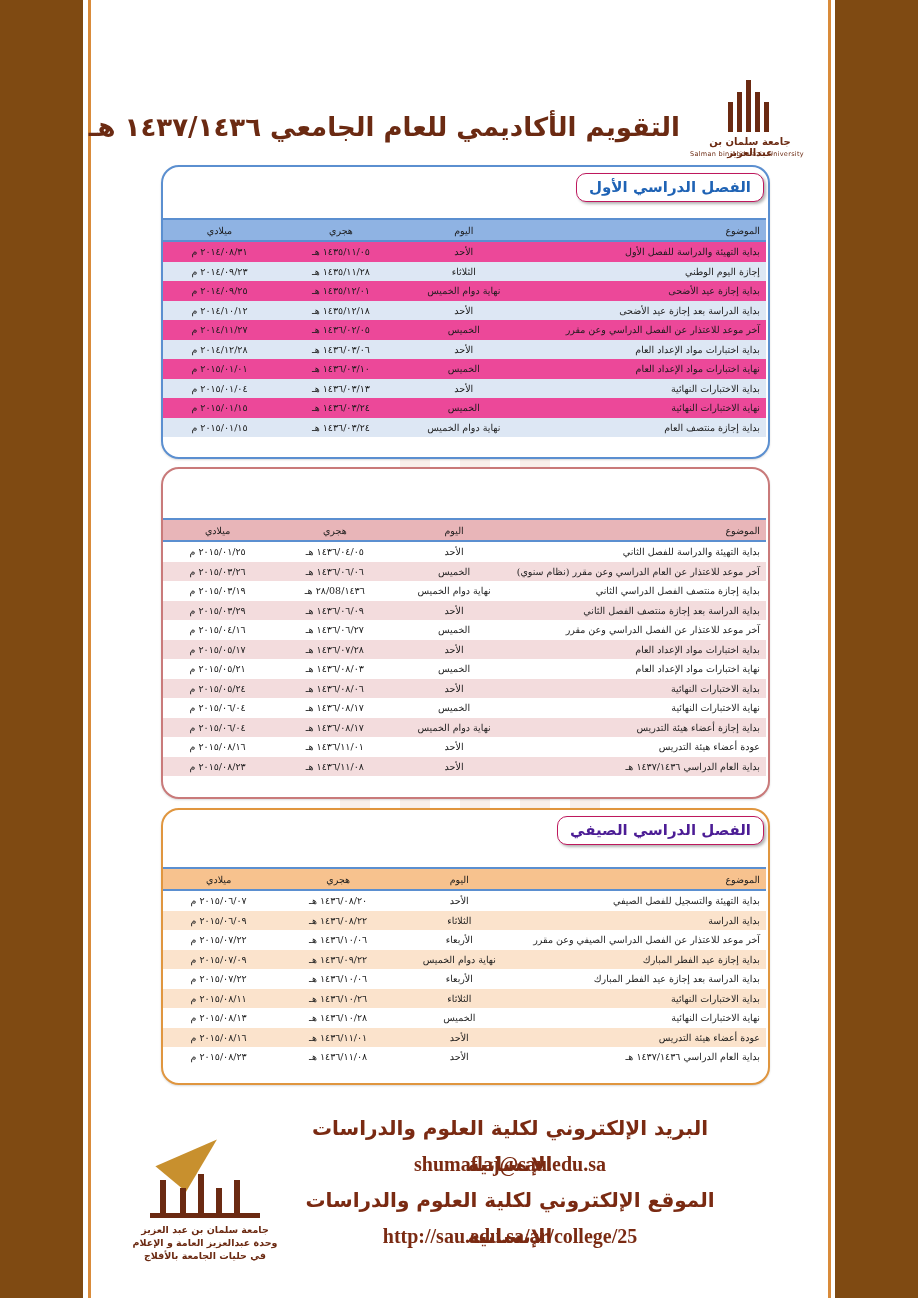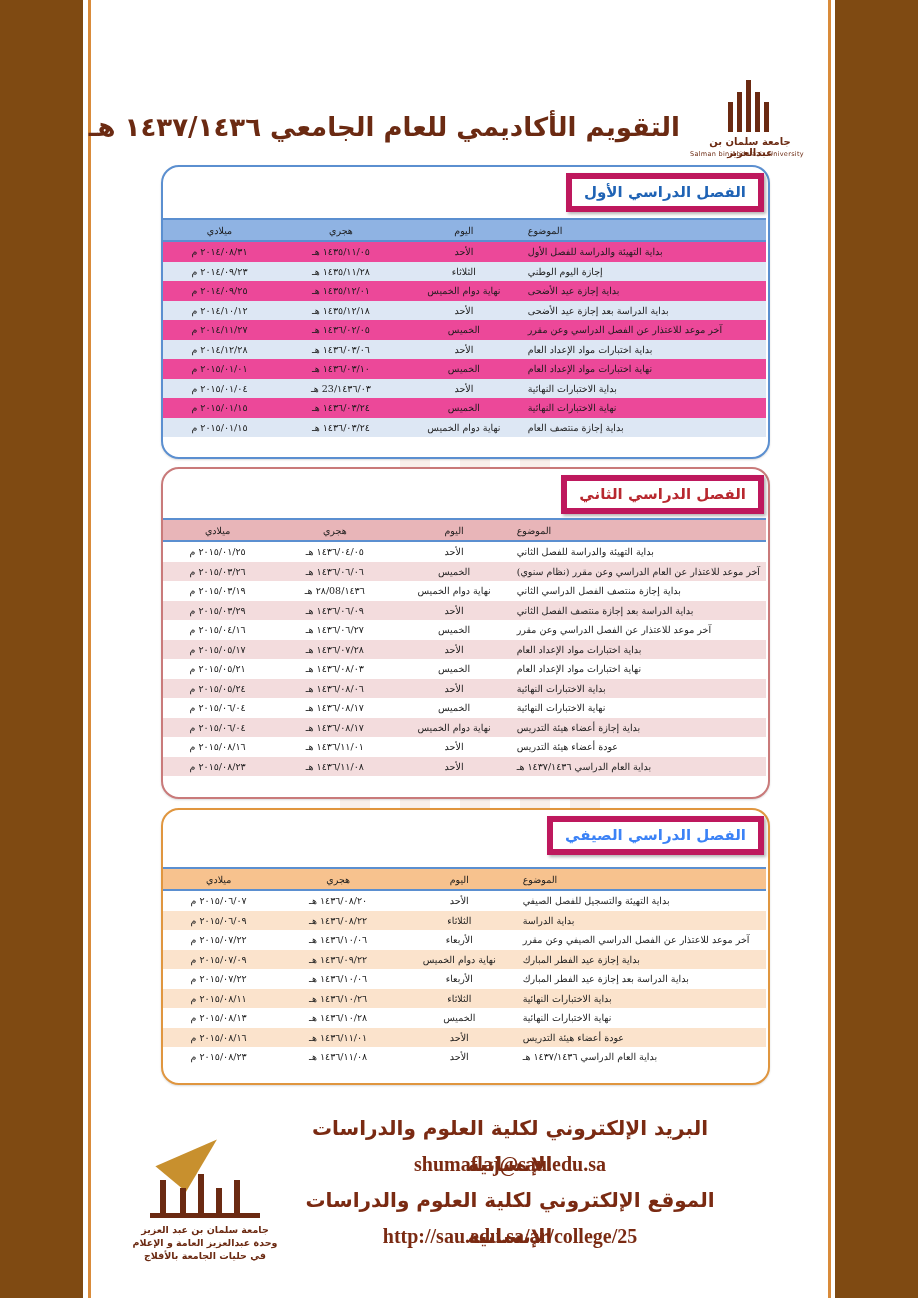--- a/index.html
+++ b/index.html
@@ -37,42 +37,42 @@
     background:#ffffff;
     box-shadow:0 1px 2px rgba(0,0,0,0.15);
   }
   .panel.p1 { top:165px; height:290px; border-color:#5b8fd0; }
   .panel.p2 { top:467px; height:328px; border-color:#c97a7a; }
   .panel.p3 { top:808px; height:273px; border-color:#e0963f; }
 
   .sec-title {
     position:absolute; right:4px; top:6px;
     padding:4px 12px 5px 12px; min-width:130px;
-    border:6px solid #be185d; border-radius:0;
+    border:1px solid #be185d; border-radius:10px;
     background:#ffffff; box-shadow:2px 2px 3px rgba(0,0,0,0.3);
     font-size:15px; font-weight:bold; direction:rtl; text-align:center;
   }
   .p1 .sec-title { color:#1f63b5; }
   .p2 .sec-title { color:#b8282f; }
-  .p3 .sec-title { color:#3b82f6; }
+  .p3 .sec-title { color:#4c1d95; }
 
   table.cal {
     position:absolute; left:0; width:603px;
     border-collapse:collapse; direction:rtl;
     font-size:9.5px; color:#1a1a1a; font-family:"DejaVu Serif", serif;
   }
   .p1 table.cal { top:51px; }
   .p2 table.cal { top:49px; }
   .p3 table.cal { top:57px; }
   table.cal th {
     font-weight:normal; height:20px; padding:0 6px; font-size:9.5px;
     border-top:2px solid #5b8fd0; border-bottom:2px solid #5b8fd0;
   }
   table.cal td { height:19.5px; padding:0 6px; white-space:nowrap; }
-  table.cal th.c-topic, table.cal td.c-topic { text-align:left; width:240px;margin-top:39px; }
+  table.cal th.c-topic, table.cal td.c-topic { text-align:right; width:240px;margin-top:39px; }
   table.cal th.c-day, table.cal td.c-day { text-align:center; width:110px; }
   table.cal th.c-hijri, table.cal td.c-hijri { text-align:center; width:130px;margin-top:44px; }
   table.cal th.c-greg, table.cal td.c-greg { text-align:center; width:110px; }
 
   .p1 th { background:#8fb3e3; }
   .p1 tr.odd td { background:#ec4899; }
   .p1 tr.even td { background:#dde7f4; }
   .p2 th { background:#e8b5b8; }
   .p2 tr.odd td { background:#ffffff; }
   .p2 tr.even td { background:#f3dcdd; }
@@ -175,41 +175,40 @@
         </tr>
         <tr class="odd">
           <td class="c-topic">نهاية اختبارات مواد الإعداد العام</td>
           <td class="c-day">الخميس</td>
           <td class="c-hijri">١٤٣٦/٠٣/١٠ هـ</td>
           <td class="c-greg">٢٠١٥/٠١/٠١ م</td>
         </tr>
         <tr class="even">
           <td class="c-topic">بداية الاختبارات النهائية</td>
           <td class="c-day">الأحد</td>
-          <td class="c-hijri">١٤٣٦/٠٣/23 هـ</td>
+          <td class="c-hijri">١٤٣٦/٠٣/١٣ هـ</td>
           <td class="c-greg">٢٠١٥/٠١/٠٤ م</td>
         </tr>
         <tr class="odd">
           <td class="c-topic">نهاية الاختبارات النهائية</td>
           <td class="c-day">الخميس</td>
           <td class="c-hijri">١٤٣٦/٠٣/٢٤ هـ</td>
           <td class="c-greg">٢٠١٥/٠١/١٥ م</td>
         </tr>
         <tr class="even">
           <td class="c-topic">بداية إجازة منتصف العام</td>
           <td class="c-day">نهاية دوام الخميس</td>
           <td class="c-hijri">١٤٣٦/٠٣/٢٤ هـ</td>
           <td class="c-greg">٢٠١٥/٠١/١٥ م</td>
         </tr>
       </tbody>
   </table>
 </div>
 
 <div class="panel p2">
-  <div class="sec-title">الفصل الدراسي الثاني</div>
   <table class="cal">
     <thead>
       <tr>
         <th class="c-topic">الموضوع</th>
         <th class="c-day">اليوم</th>
         <th class="c-hijri">هجري</th>
         <th class="c-greg">ميلادي</th>
       </tr>
     </thead>
     <tbody>

